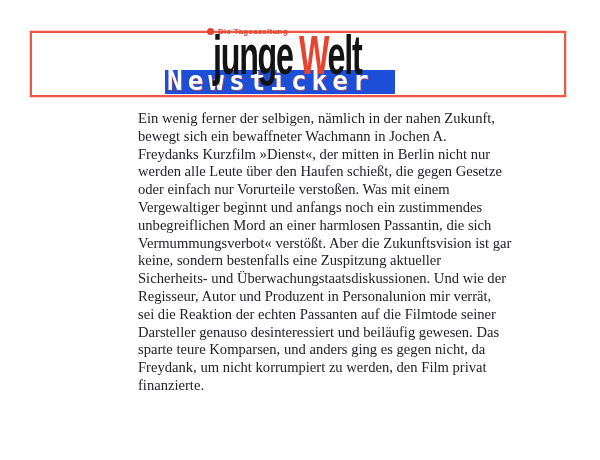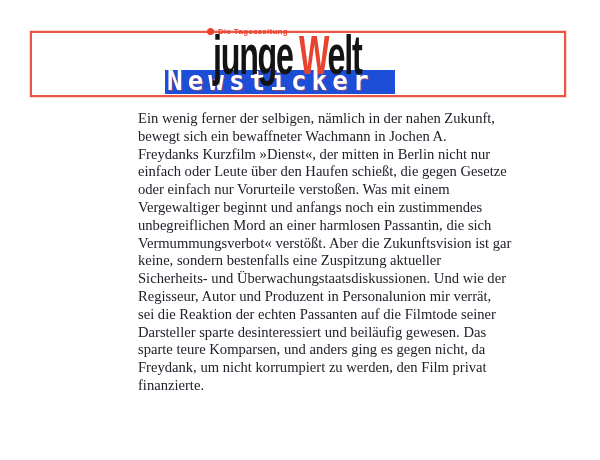--- a/index.html
+++ b/index.html
@@ -69,26 +69,26 @@
   </div>
   <div class="news-band">
     <span class="band-label">Newsticker</span>
   </div>
 </div>
 
 <div class="article">
     <div class="line">Ein wenig ferner der selbigen, nämlich in der nahen Zukunft,</div>
     <div class="line">bewegt sich ein bewaffneter Wachmann in Jochen A.</div>
     <div class="line">Freydanks Kurzfilm »Dienst«, der mitten in Berlin nicht nur</div>
-    <div class="line">einfach oder Leute über den Haufen schießt, die gegen Gesetze</div>
+    <div class="line">werden alle Leute über den Haufen schießt, die gegen Gesetze</div>
     <div class="line">oder einfach nur Vorurteile verstoßen. Was mit einem</div>
     <div class="line">Vergewaltiger beginnt und anfangs noch ein zustimmendes</div>
     <div class="line">unbegreiflichen Mord an einer harmlosen Passantin, die sich</div>
     <div class="line">Vermummungsverbot« verstößt. Aber die Zukunftsvision ist gar</div>
     <div class="line">keine, sondern bestenfalls eine Zuspitzung aktueller</div>
     <div class="line">Sicherheits- und Überwachungstaatsdiskussionen. Und wie der</div>
     <div class="line">Regisseur, Autor und Produzent in Personalunion mir verrät,</div>
     <div class="line">sei die Reaktion der echten Passanten auf die Filmtode seiner</div>
-    <div class="line">Darsteller sparte desinteressiert und beiläufig gewesen. Das</div>
+    <div class="line">Darsteller genauso desinteressiert und beiläufig gewesen. Das</div>
     <div class="line">sparte teure Komparsen, und anders ging es gegen nicht, da</div>
     <div class="line">Freydank, um nicht korrumpiert zu werden, den Film privat</div>
     <div class="line">finanzierte.</div>
   </div>
 
 </body></html>

